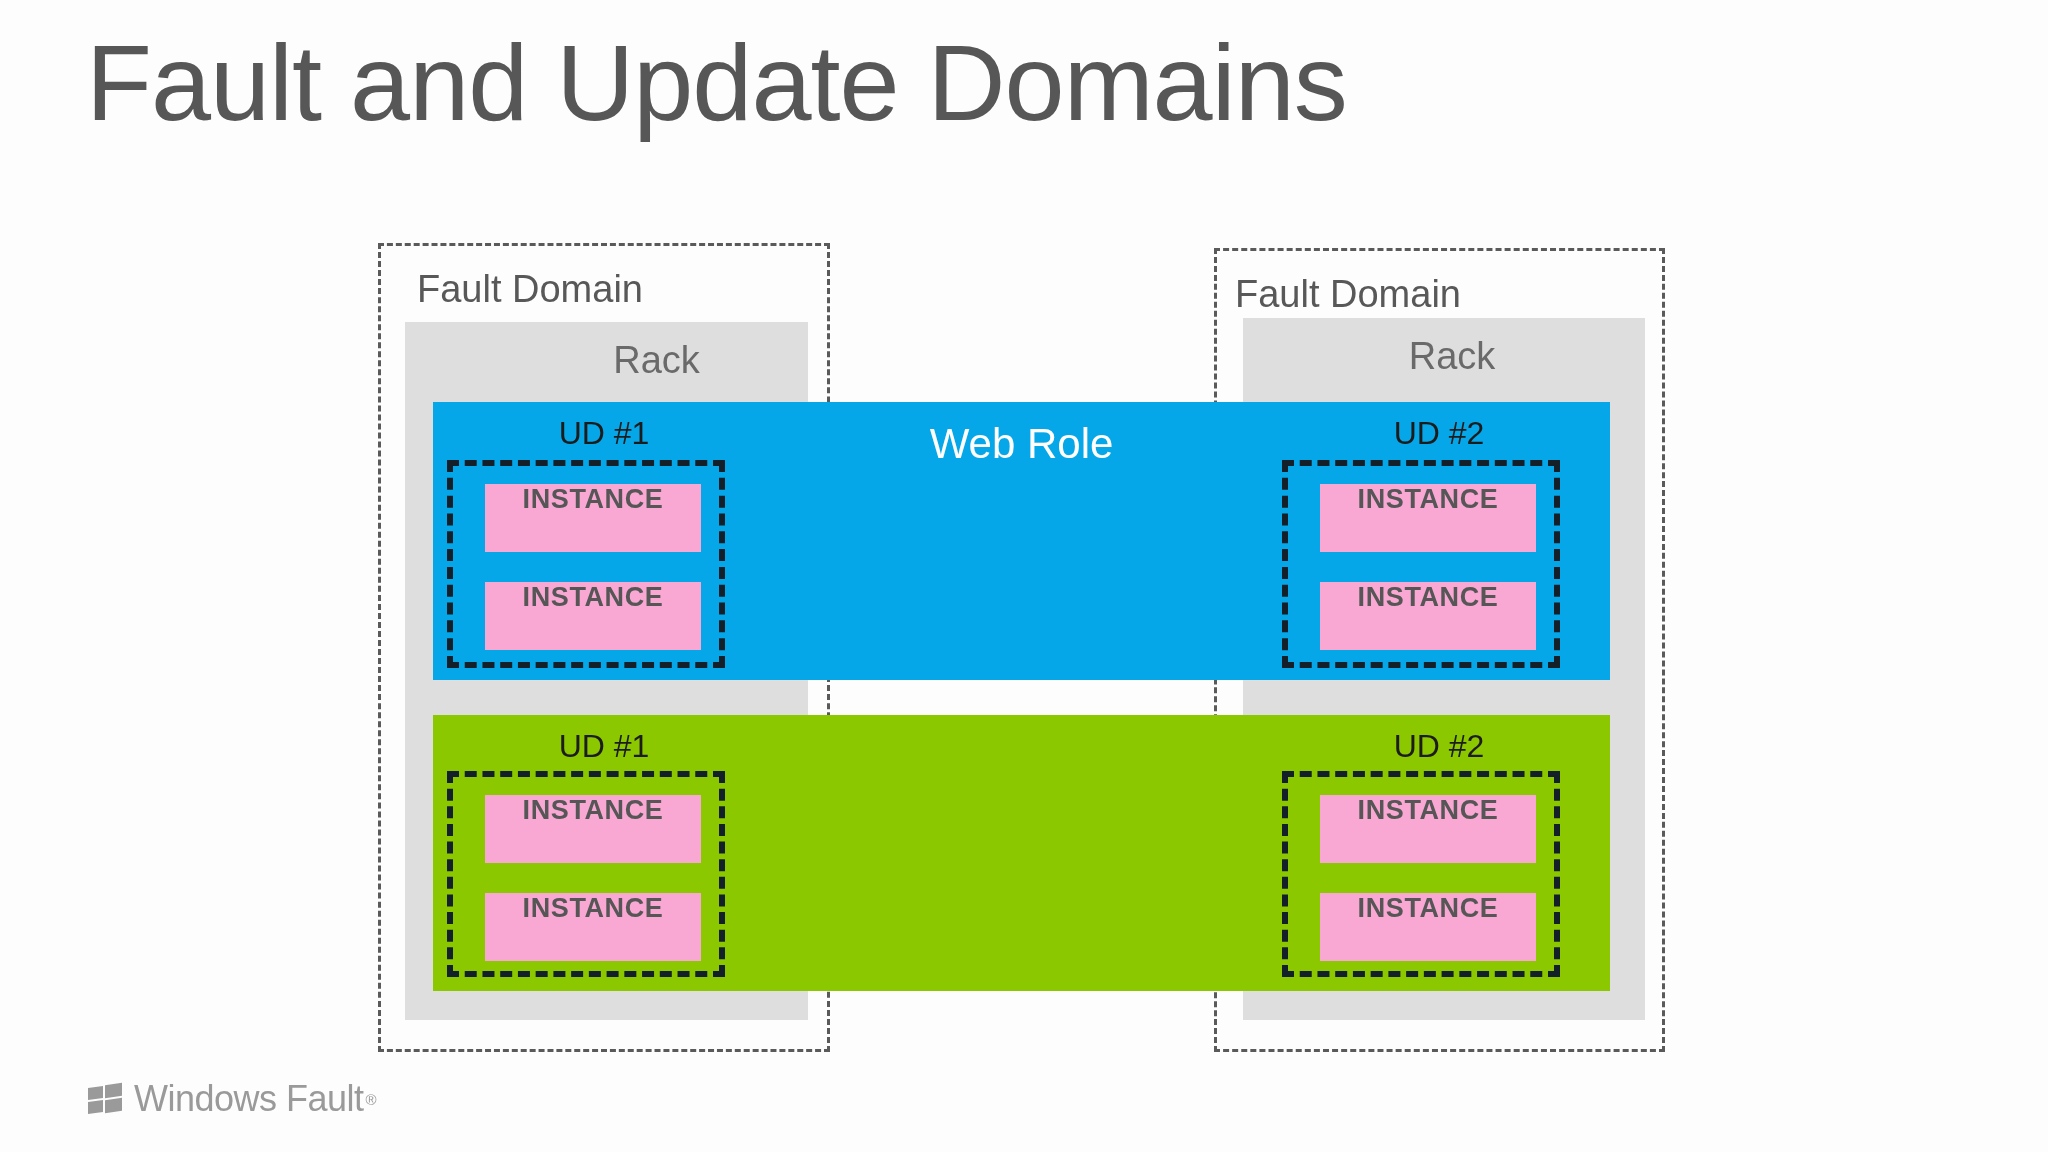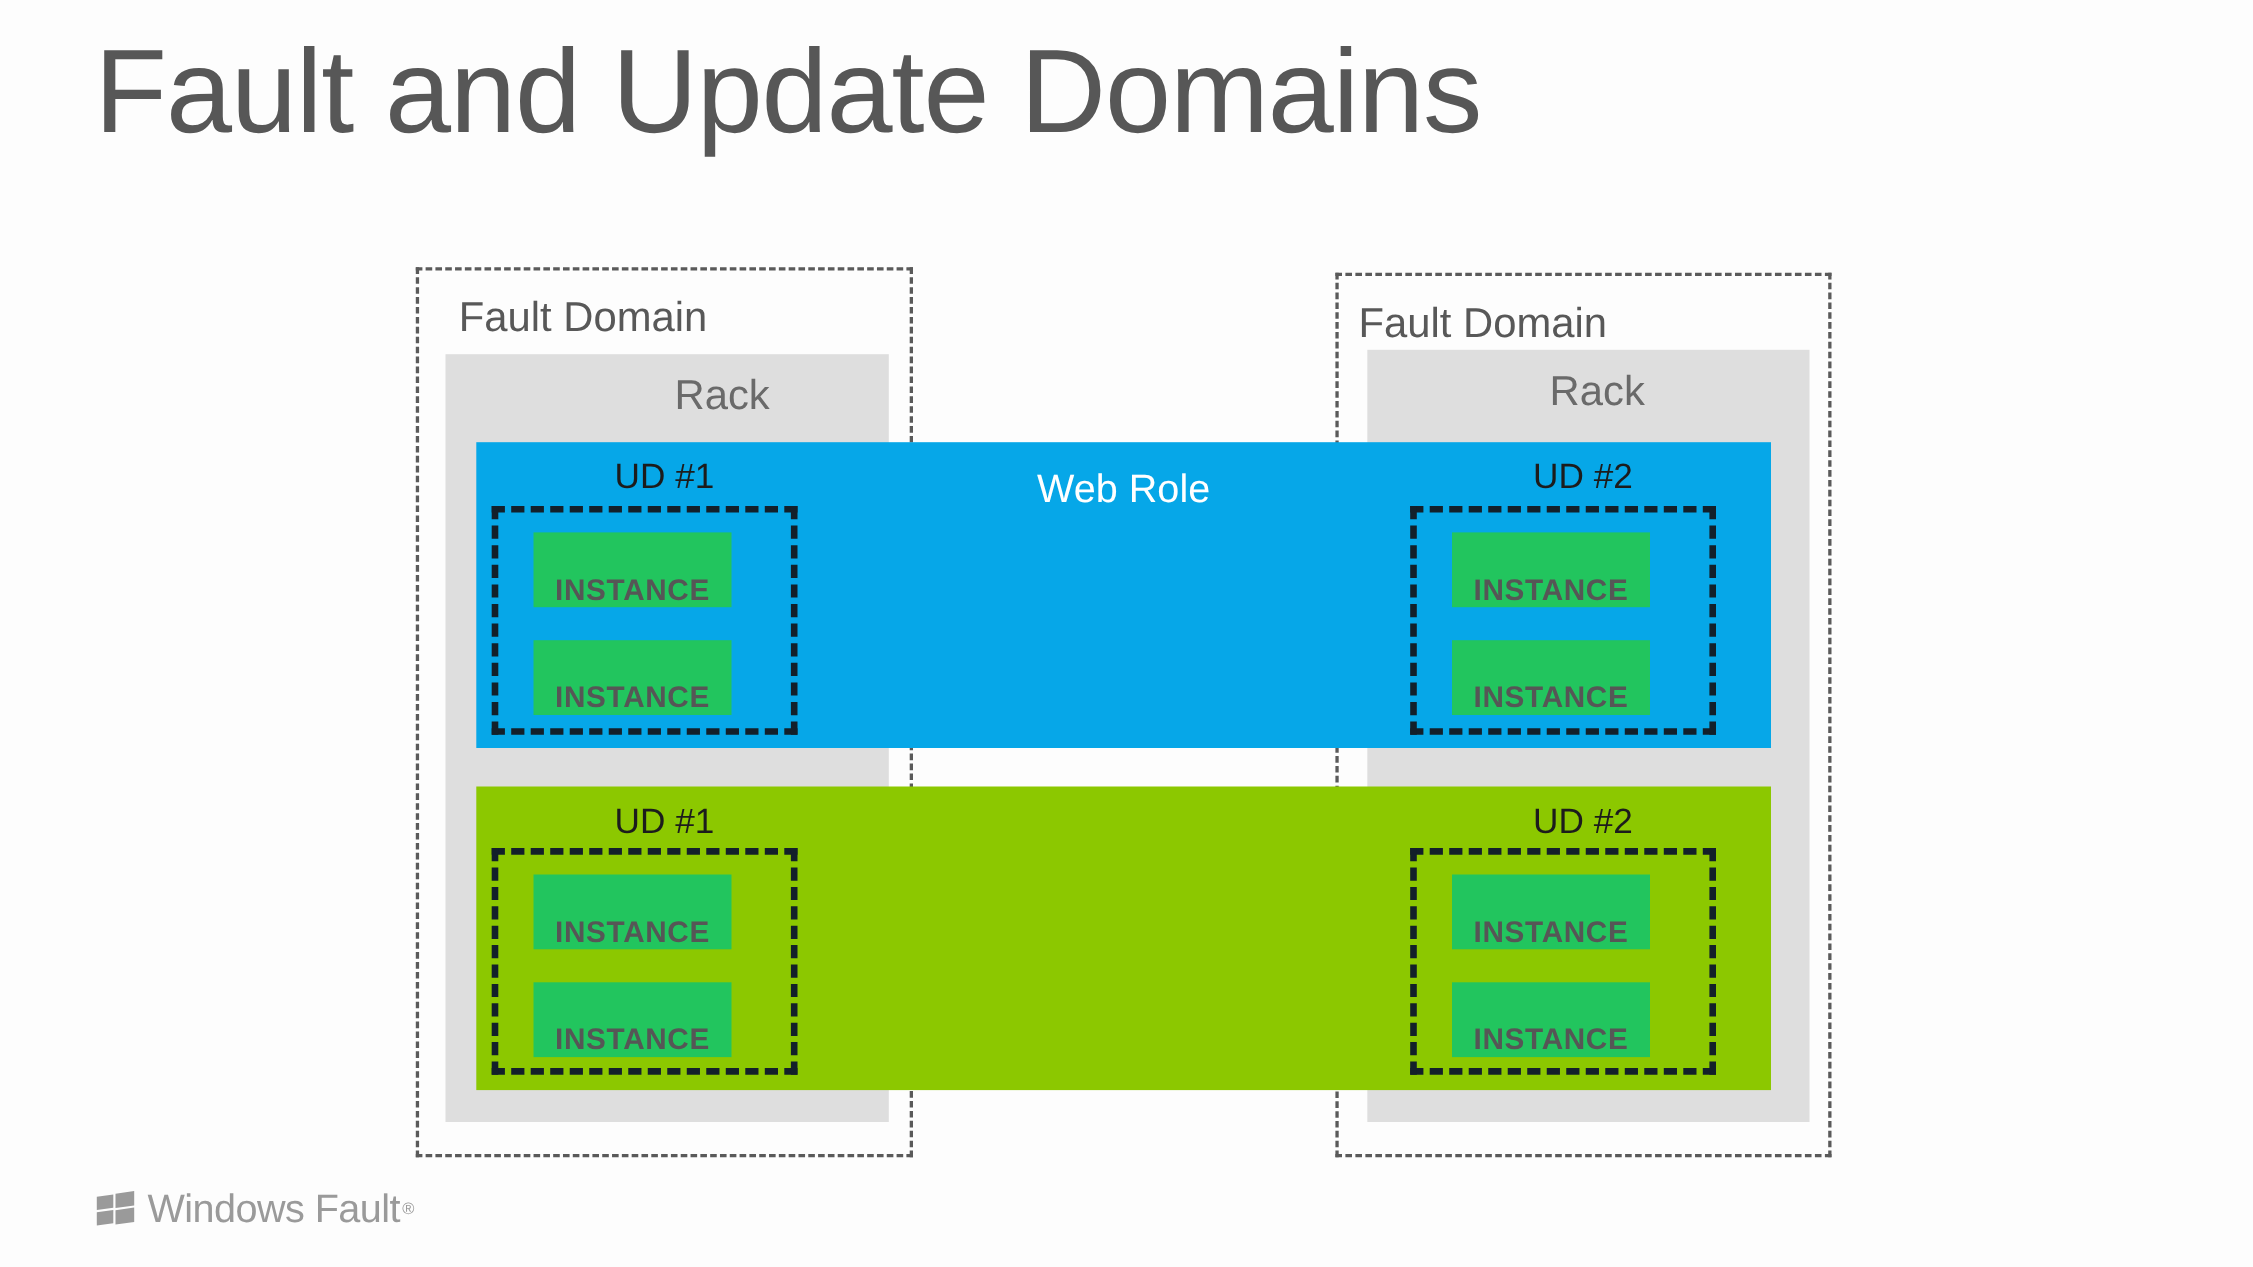--- a/index.html
+++ b/index.html
@@ -95,21 +95,21 @@
   }
   #role-web    { top: 402px; height: 278px; background: #06a7e8; }
   #role-worker { top: 715px; height: 276px; background: #8cc800; }
 
   .role-title {
     position: absolute;
     top: 16px;
     left: 0;
     width: 100%;
     text-align: center;
-    font-size: 36px;
+    font-size: 42px;
     line-height: 52px;
     color: #ffffff;
     font-weight: 400;
     white-space: nowrap;
   }
 
   
   .ud-group {
     position: absolute;
     width: 306px;
@@ -141,25 +141,25 @@
     height: 208px;
     border: 6px dashed #13202a;
     box-sizing: border-box;
   }
   #role-worker .ud-box { height: 206px; top: 56px; }
 
   
   .instance {
     position: absolute;
     left: 32px;
-    width: 180px;
+    width: 216px;
     height: 68px;
-    background: #22c55e;
+    background: #f9a8d4;
     display: flex;
-    align-items: flex-end;
+    align-items: flex-start;
     justify-content: center;
   }
   .instance.slot-1 { top: 18px; }
   .instance.slot-2 { top: 116px; }
   .instance-label {
     font-size: 27px;
     font-weight: bold;
     color: #565656;
     letter-spacing: 0.6px;
     white-space: nowrap;

